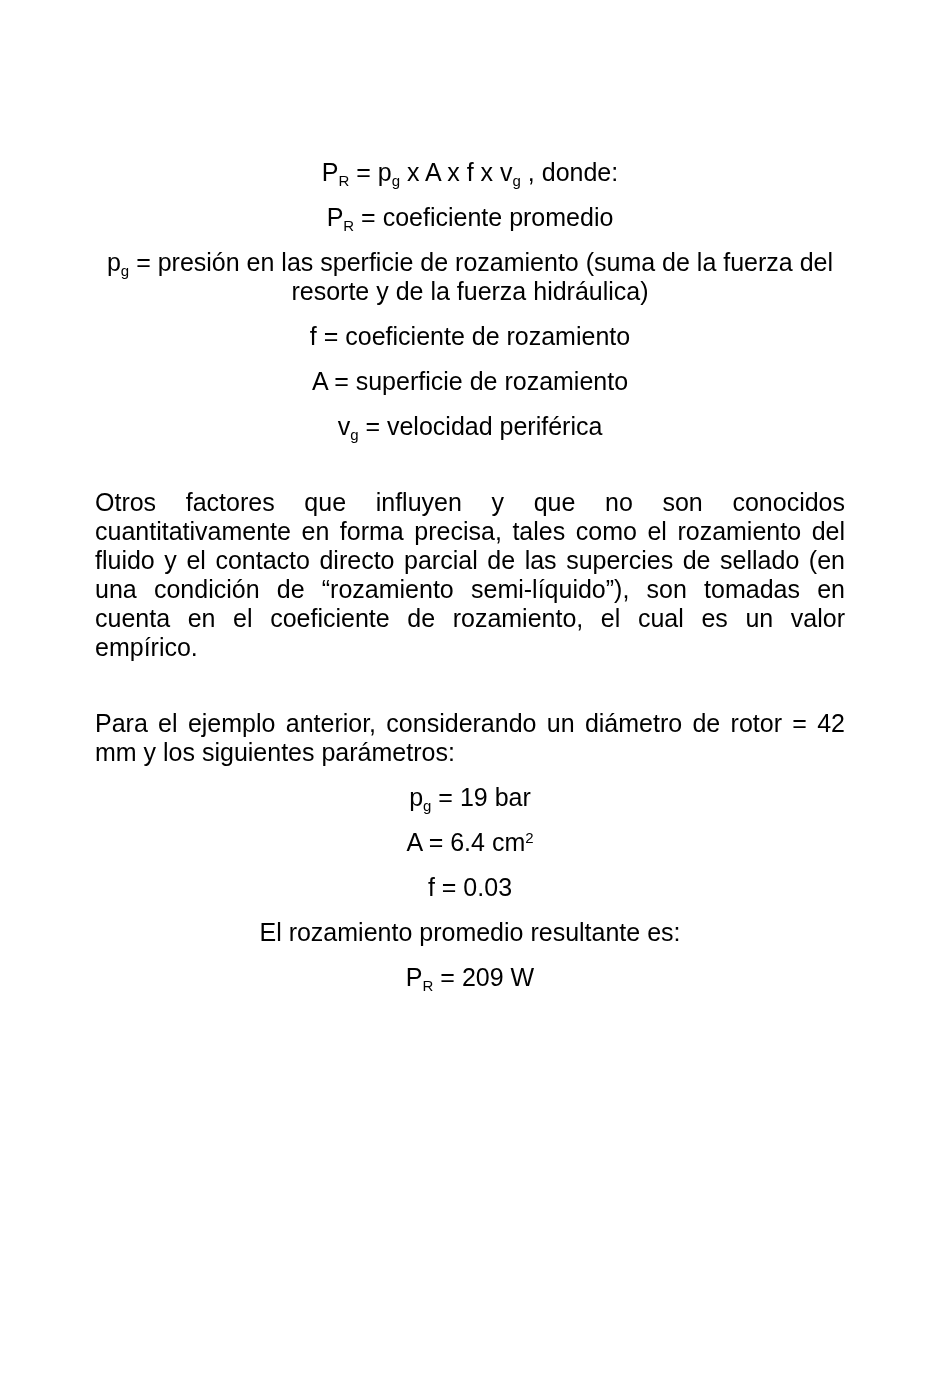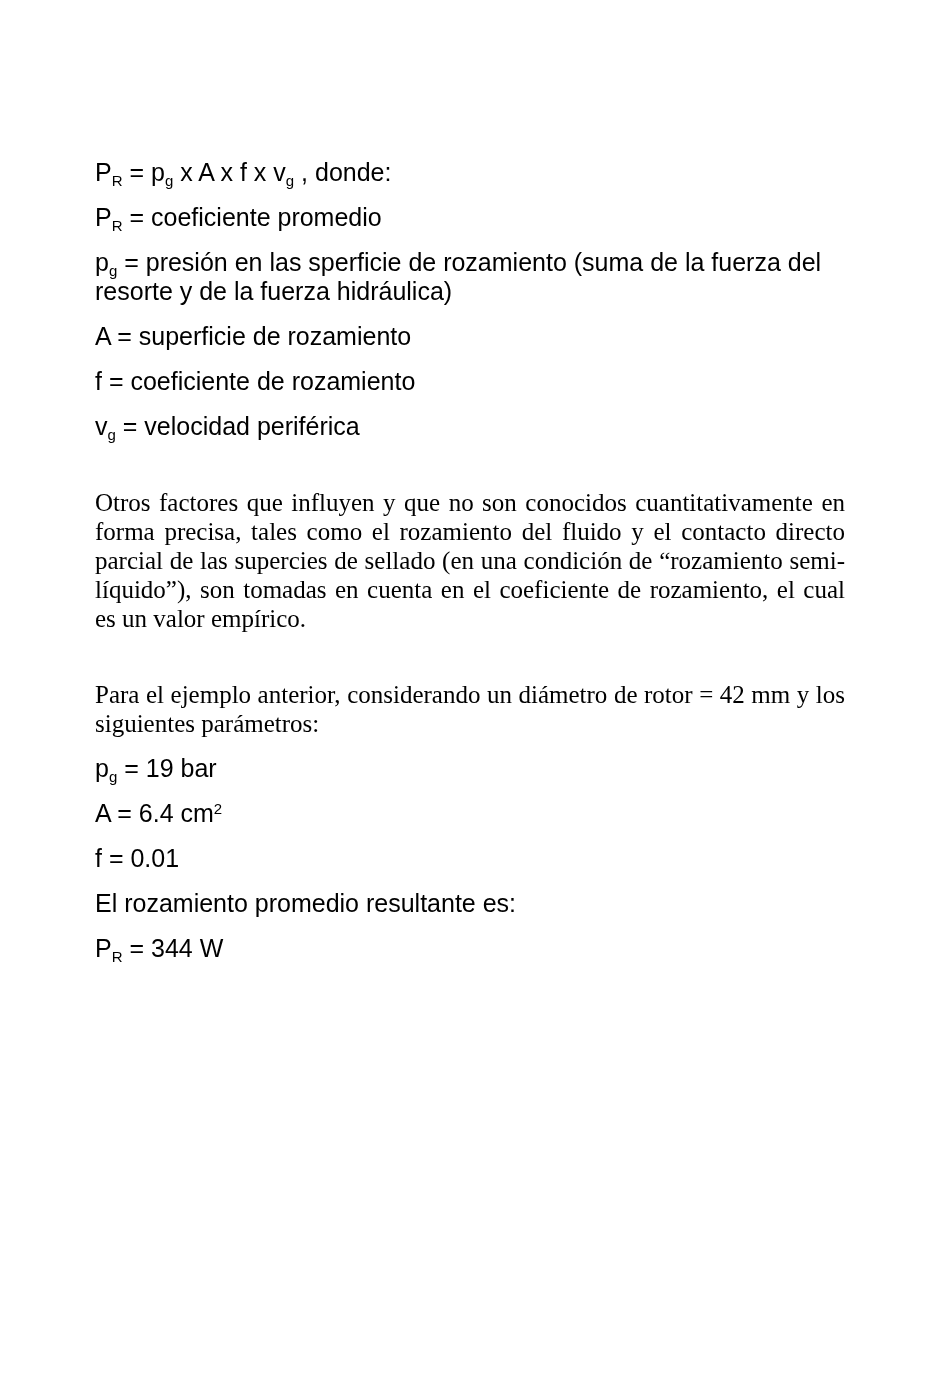--- a/index.html
+++ b/index.html
@@ -18,25 +18,24 @@
     position: absolute;
     top: 158px;
     left: 95px;
     width: 750px;
   }
   .doc p {
     margin: 0 0 16px 0;
     font-size: 25px;
     line-height: 29px;
     color: #000000;
-    text-align: left;
+    text-align: center;
   }
   .doc p.justify {
     text-align: justify;
-    font-family: Liberation Serif, serif;
   }
   .doc p.gap-before {
     margin-top: 47px;
   }
   .doc sub {
     font-size: 15px;
     line-height: 0;
     vertical-align: -5px;
   }
   .doc sup {
@@ -45,23 +44,23 @@
     vertical-align: 8px;
   }
 </style>
 </head>
 <body style="background: rgb(255, 255, 255); color: rgb(0, 0, 0);">
 
 <div class="doc">
   <p><span>P</span><sub>R</sub><span> = p</span><sub>g</sub><span> x A x f x v</span><sub>g</sub><span> , donde:</span></p>
   <p><span>P</span><sub>R</sub><span> = coeficiente promedio</span></p>
   <p><span>p</span><sub>g</sub><span> = presión en las sperficie de rozamiento (suma de la fuerza del resorte y de la fuerza hidráulica)</span></p>
+  <p><span>f = coeficiente de rozamiento</span></p>
   <p><span>A = superficie de rozamiento</span></p>
-  <p><span>f = coeficiente de rozamiento</span></p>
   <p><span>v</span><sub>g</sub><span> = velocidad periférica</span></p>
   <p class="justify gap-before"><span>Otros factores que influyen y que no son conocidos cuantitativamente en forma precisa, tales como el rozamiento del fluido y el contacto directo parcial de las supercies de sellado (en una condición de “rozamiento semi-líquido”), son tomadas en cuenta en el coeficiente de rozamiento, el cual es un valor empírico.</span></p>
   <p class="justify gap-before"><span>Para el ejemplo anterior, considerando un diámetro de rotor = 42 mm y los siguientes parámetros:</span></p>
   <p><span>p</span><sub>g</sub><span> = 19 bar</span></p>
   <p><span>A = 6.4 cm</span><sup>2</sup></p>
-  <p><span>f = 0.01</span></p>
+  <p><span>f = 0.03</span></p>
   <p><span>El rozamiento promedio resultante es:</span></p>
-  <p><span>P</span><sub>R</sub><span> = 344 W</span></p>
+  <p><span>P</span><sub>R</sub><span> = 209 W</span></p>
 </div>
 
 </body></html>

